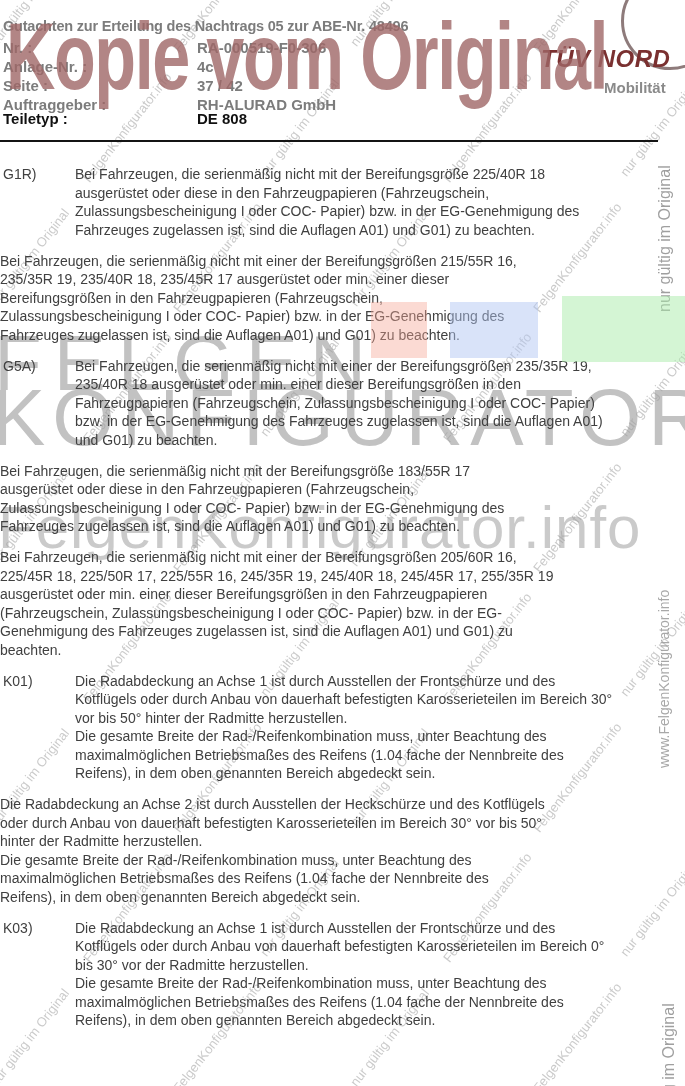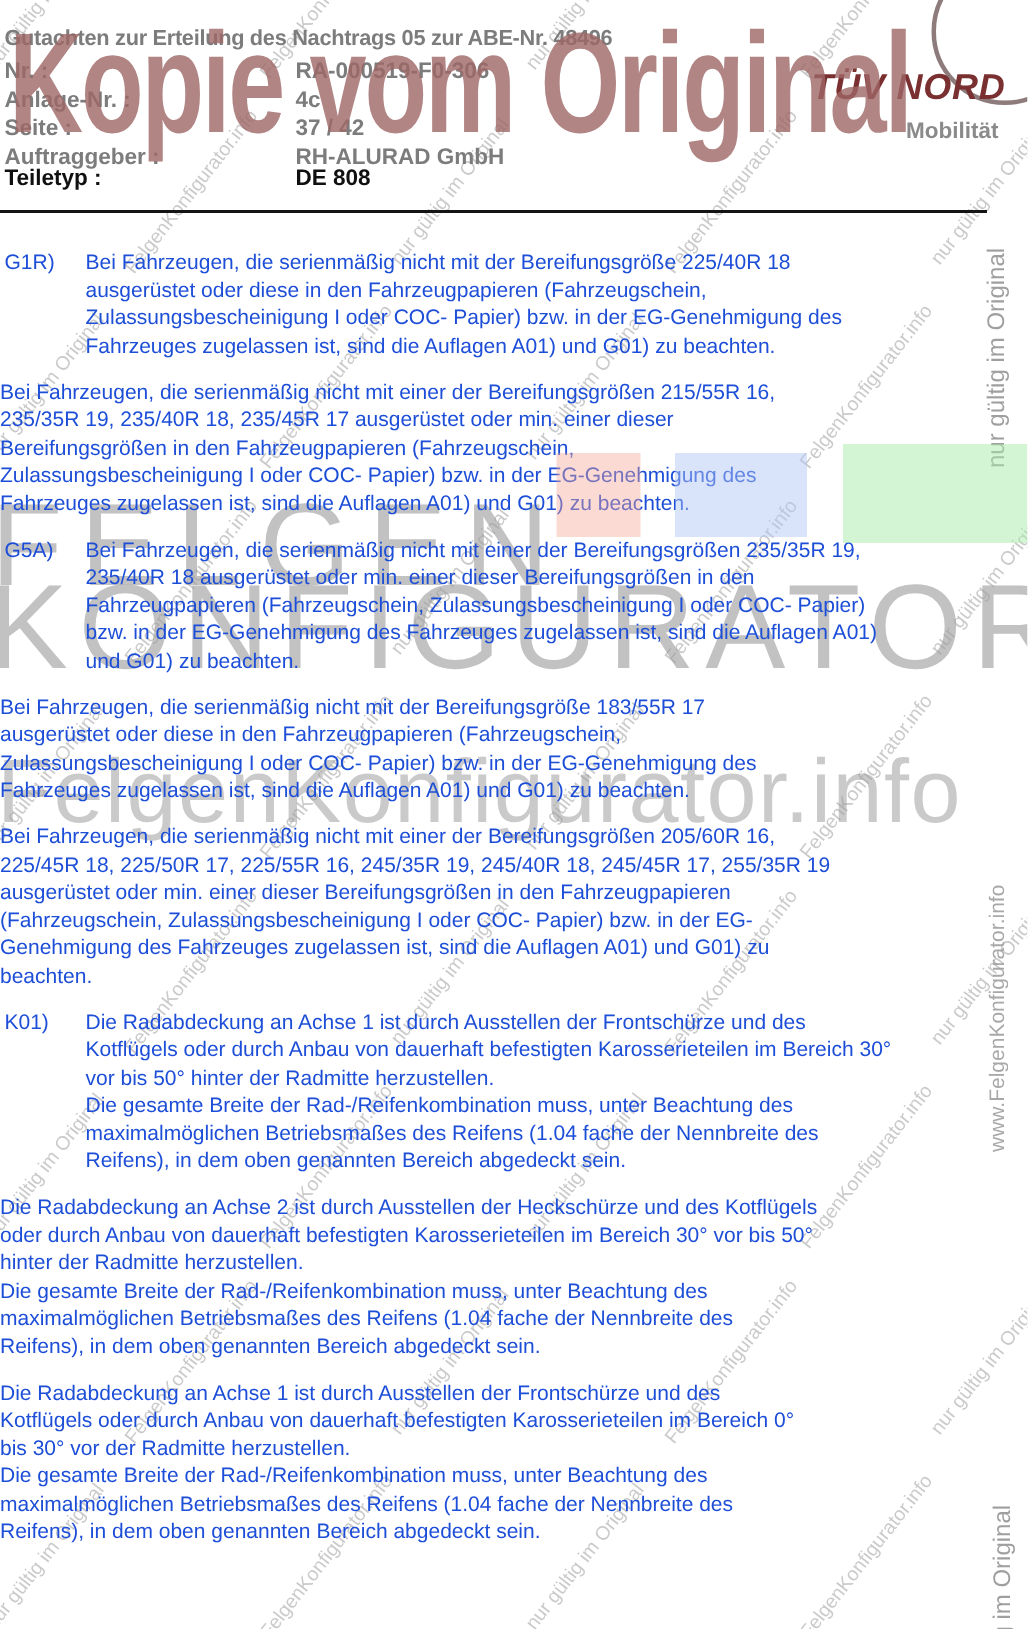--- a/index.html
+++ b/index.html
@@ -37,21 +37,21 @@
     position:absolute;right:-34px;top:-28px;width:92px;height:92px;border-radius:50%;
     border:3px solid #8e7b7b;background:transparent;
   }
   .logo-brand{
     position:absolute;left:541px;top:45px;font-size:24px;font-weight:800;font-style:italic;
     color:#7a3030;letter-spacing:0.5px;white-space:nowrap;
   }
   .logo-division{position:absolute;left:604px;top:79px;font-size:15px;font-weight:600;color:#8a8a8a;}
   
   .paras{position:absolute;left:0;top:165px;width:660px;}
-  .para{display:flex;margin-bottom:12.5px;font-size:14px;line-height:18.5px;color:#1d4ed8;}
+  .para{display:flex;margin-bottom:12.5px;font-size:14px;line-height:18.5px;color:#404040;justify-content:space-between;}
   .para .code{width:57px;flex-shrink:0;padding-left:3px;box-sizing:border-box;white-space:nowrap;}
   .para .ptext{width:585px;white-space:pre-line;}
   .footer{position:absolute;left:3px;top:1066px;font-size:11.5px;color:#222222;white-space:nowrap;}
   
   .stamp{
     position:absolute;left:6px;top:4px;z-index:3;font-size:95px;font-weight:700;line-height:1.1;
     color:rgba(159,103,103,0.8);white-space:nowrap;letter-spacing:-2px;
     transform:scaleX(0.72);transform-origin:left top;
   }
   
@@ -193,20 +193,21 @@
         </div>
         <div class="para">
           <div class="ptext">Die Radabdeckung an Achse 2 ist durch Ausstellen der Heckschürze und des Kotflügels
 oder durch Anbau von dauerhaft befestigten Karosserieteilen im Bereich 30° vor bis 50°
 hinter der Radmitte herzustellen.
 Die gesamte Breite der Rad-/Reifenkombination muss, unter Beachtung des
 maximalmöglichen Betriebsmaßes des Reifens (1.04 fache der Nennbreite des
 Reifens), in dem oben genannten Bereich abgedeckt sein.</div>
         </div>
         <div class="para">
+          <span class="code">K03)</span>
           <div class="ptext">Die Radabdeckung an Achse 1 ist durch Ausstellen der Frontschürze und des
 Kotflügels oder durch Anbau von dauerhaft befestigten Karosserieteilen im Bereich 0°
 bis 30° vor der Radmitte herzustellen.
 Die gesamte Breite der Rad-/Reifenkombination muss, unter Beachtung des
 maximalmöglichen Betriebsmaßes des Reifens (1.04 fache der Nennbreite des
 Reifens), in dem oben genannten Bereich abgedeckt sein.</div>
         </div>
       </div>
 
   </div>

